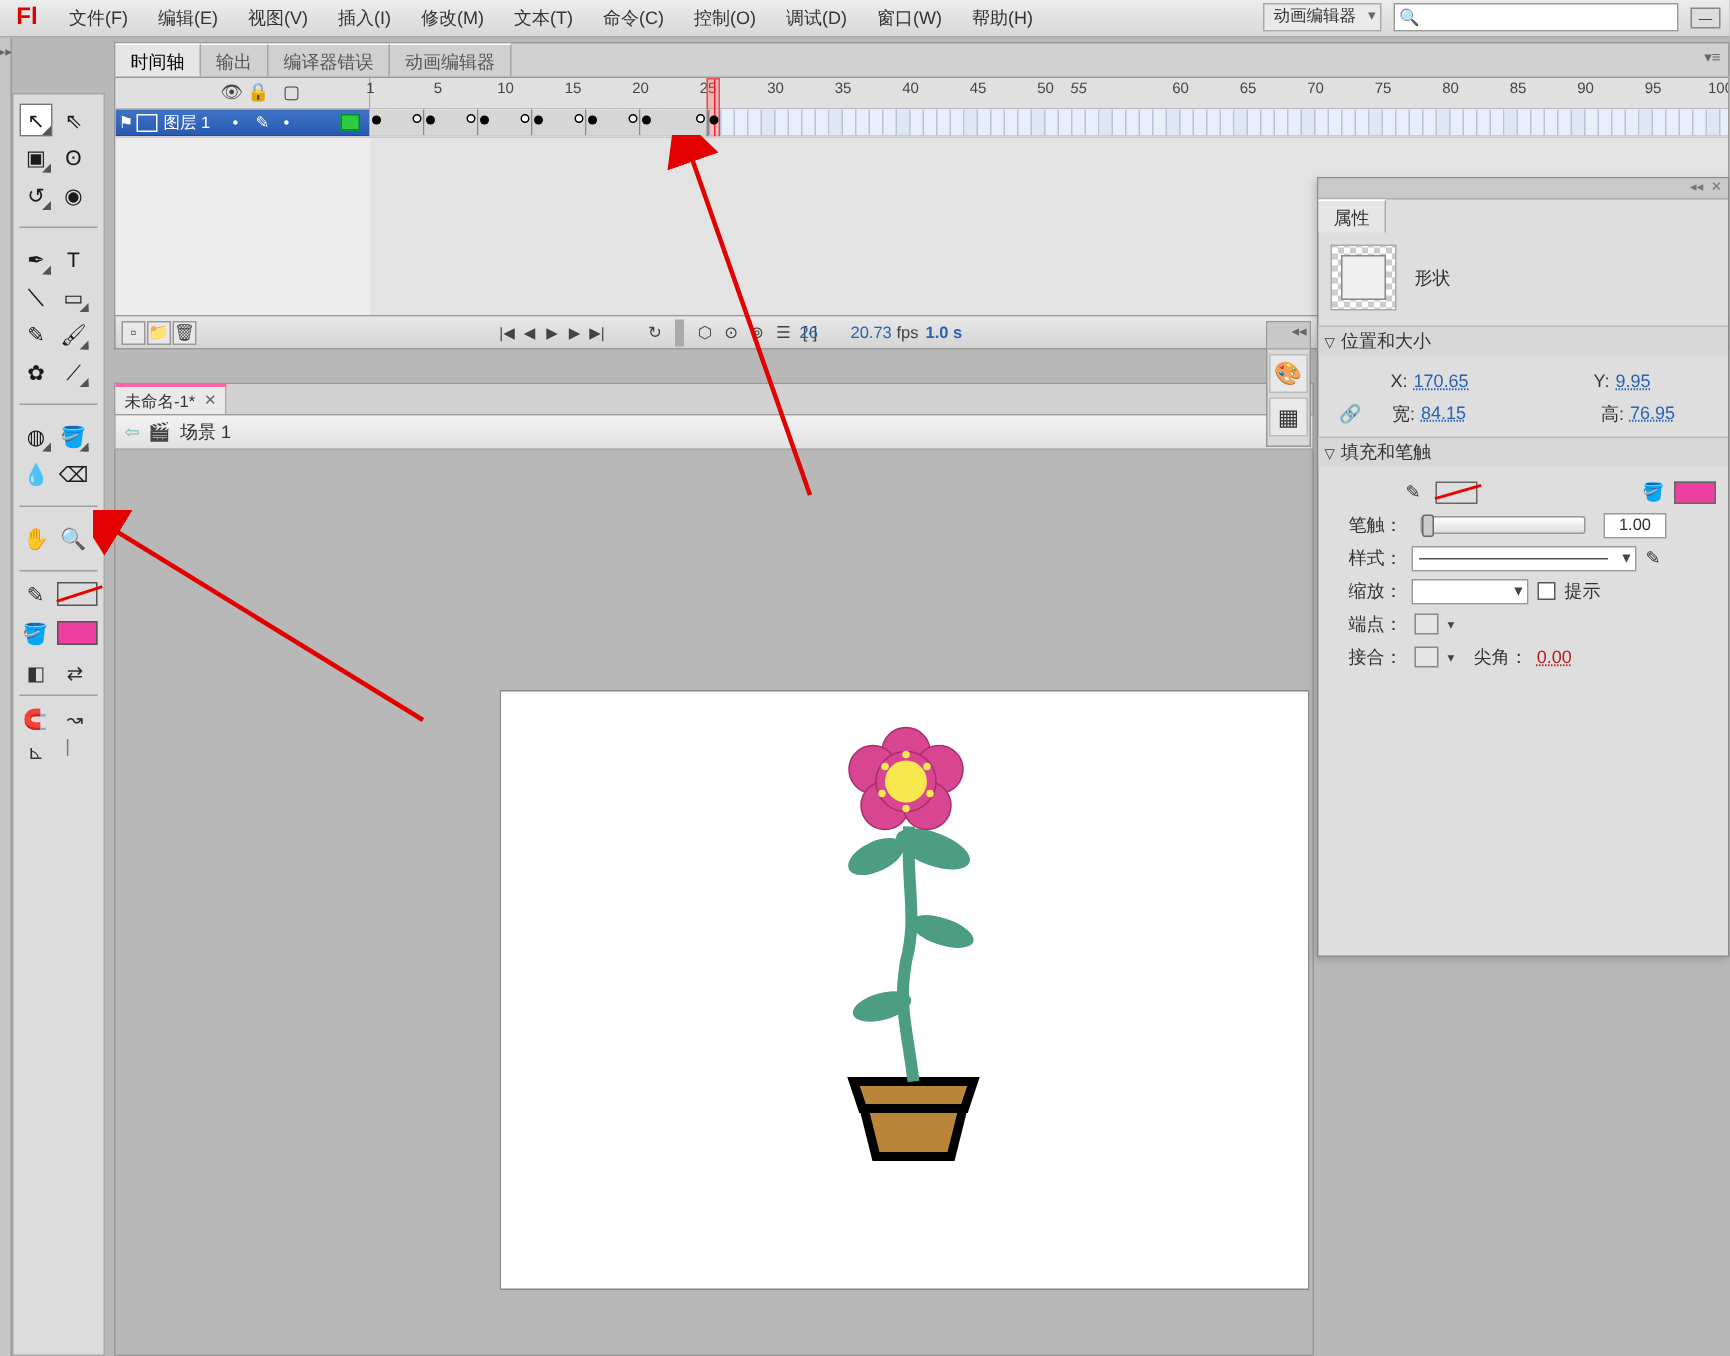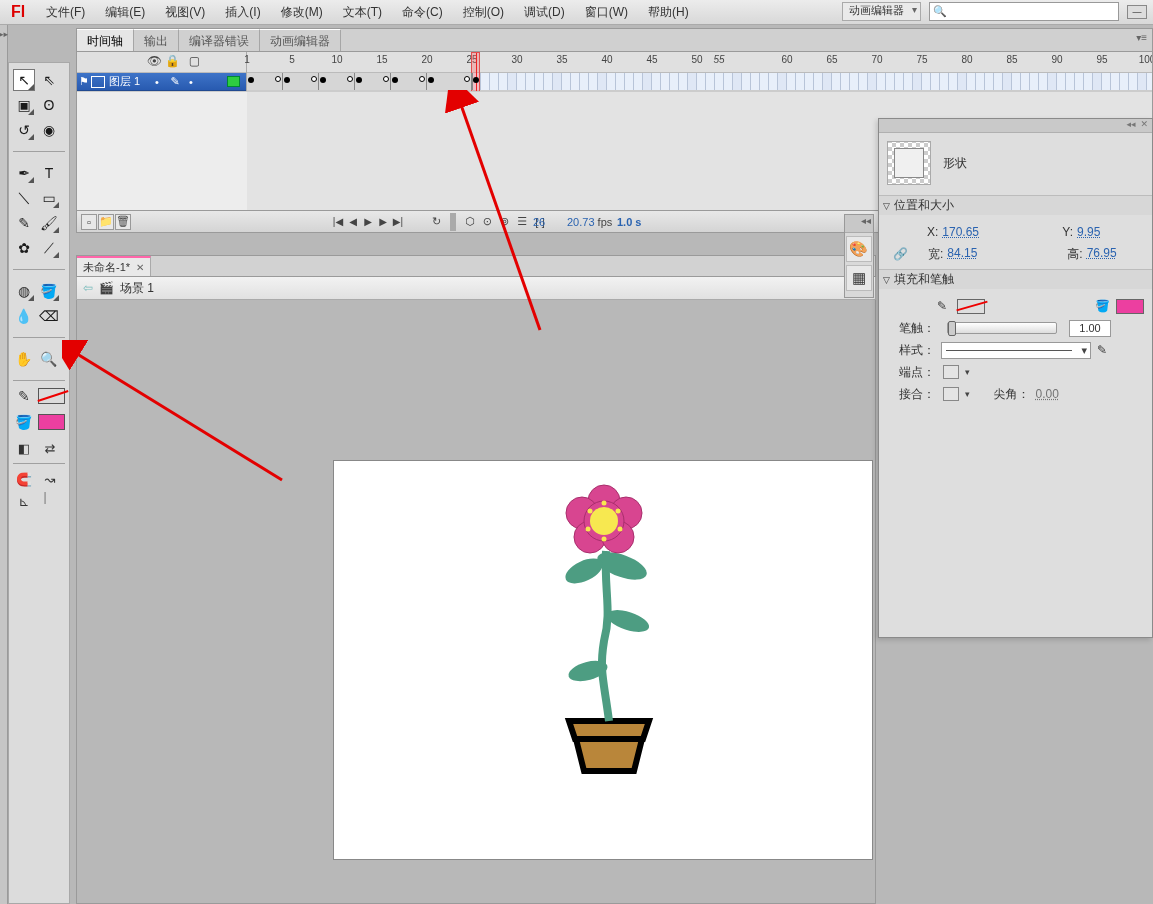--- a/index.html
+++ b/index.html
@@ -460,20 +460,23 @@
 </div>
 
 <div class="right-dock">
   <div class="hdr">◂◂</div>
   <div class="ic">🎨</div>
   <div class="ic">▦</div>
 </div>
 
 <div class="props">
   <div class="props-tabhdr">◂◂&nbsp;&nbsp;✕</div>
+  <div class="props-tabs">
+    <div class="props-tab active">属性</div>
+  </div>
   <div class="props-body">
     <div class="obj-hdr">
       <div class="obj-ico"></div>
       <div>形状</div>
     </div>
 
     <div class="sect-head">
         <span class="tw">▽</span>
         <span>位置和大小</span>
       </div>
@@ -518,30 +521,36 @@
       <div class="text-input">1.00</div>
     </div>
     <div class="prop-row">
       <span class="lbl">样式：</span>
       <div class="dd">
           <span class="track"></span>
         </div>
       <span>✎</span>
     </div>
     <div class="prop-row">
+      <span class="lbl">缩放：</span>
+      <div class="dd" style="max-width:78px"></div>
+      <span class="chk"></span>
+      <span>提示</span>
+    </div>
+    <div class="prop-row">
       <span class="lbl">端点：</span>
       <span class="cap-btn"></span>
         <span class="ddarrow">▾</span>
     </div>
     <div class="prop-row">
       <span class="lbl">接合：</span>
       <span class="cap-btn"></span>
         <span class="ddarrow">▾</span>
-      <span style="margin-left:18px">尖角：</span>
-      <span class="val-link" style="color:#737373">0.00</span>
+      <span style="margin-left:7px">尖角：</span>
+      <span class="val-link" style="color:#b91c1c">0.00</span>
     </div>
   </div>
 </div>
 
 <svg class="arrow" style="left:440px;top:90px" width="120" height="250">
   <defs>
       <marker id="ah1" markerWidth="12" markerHeight="12" refX="2" refY="6" orient="auto">
         <path d="M0,0 L12,6 L0,12 z" fill="#e30000"></path>
       </marker>
     </defs>

